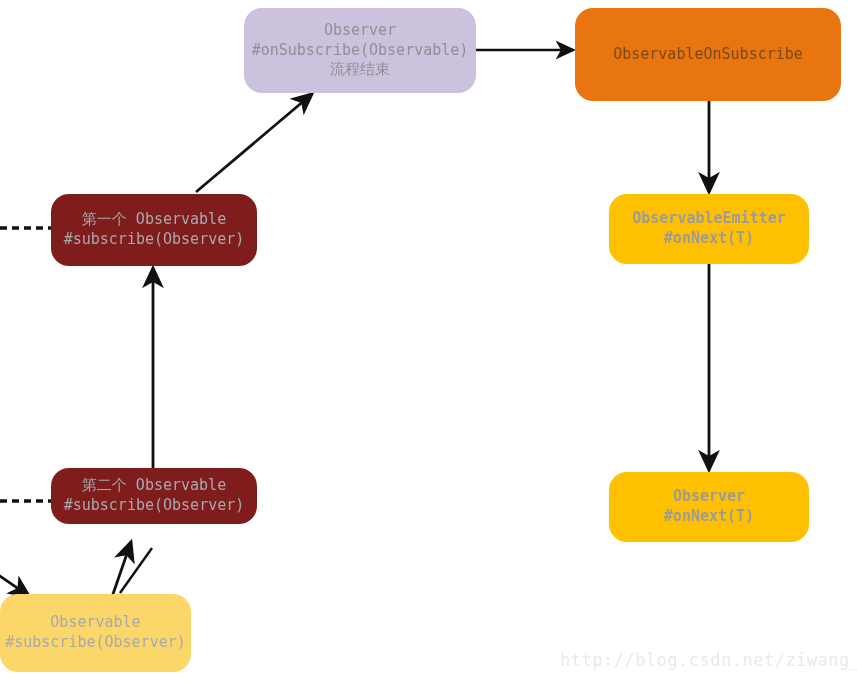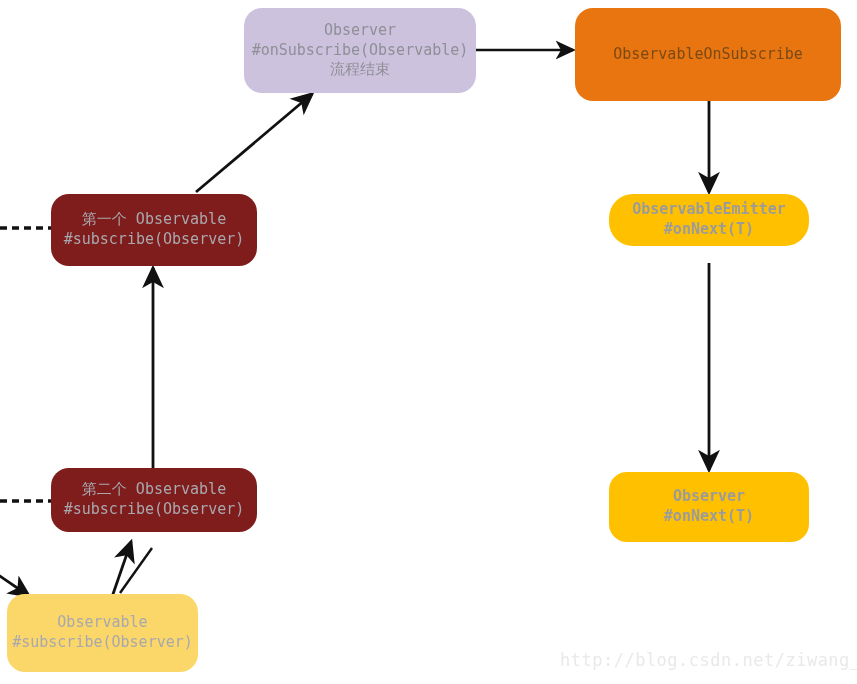--- a/index.html
+++ b/index.html
@@ -120,40 +120,40 @@
   <div class="node node-purple" style="left:244px; top:8px; width:232px; height:85px;">
     <span class="line">Observer</span>
     <span class="line">#onSubscribe(Observable)</span>
     <span class="line">流程结束</span>
   </div>
 
   <div class="node node-orange" style="left:575px; top:8px; width:266px; height:93px;">
     <span class="line">ObservableOnSubscribe</span>
   </div>
 
-  <div class="node node-amber" style="left:609px; top:194px; width:200px; height:52px;border-radius:24px;">
+  <div class="node node-amber" style="left:609px; top:194px; width:200px; height:70px;">
     <span class="line">ObservableEmitter</span>
     <span class="line">#onNext(T)</span>
   </div>
 
   <div class="node node-amber" style="left:609px; top:472px; width:200px; height:70px;">
     <span class="line">Observer</span>
     <span class="line">#onNext(T)</span>
   </div>
 
   <div class="node node-green" style="left:51px; top:194px; width:206px; height:72px;">
     <span class="line">第一个 Observable</span>
     <span class="line">#subscribe(Observer)</span>
   </div>
 
-  <div class="node node-green" style="left:51px; top:468px; width:206px; height:64px;">
+  <div class="node node-green" style="left:51px; top:468px; width:206px; height:56px;">
     <span class="line">第二个 Observable</span>
     <span class="line">#subscribe(Observer)</span>
   </div>
 
-  <div class="node node-paleyellow" style="left:7px; top:594px; width:191px; height:78px;text-align:center;">
+  <div class="node node-paleyellow" style="left:0; top:594px; width:191px; height:78px;text-align:center;">
     <span class="line">Observable</span>
     <span class="line">#subscribe(Observer)</span>
   </div>
 
   <div class="watermark">http://blog.csdn.net/ziwang_</div>
 
 </div>
 
 </body></html>

